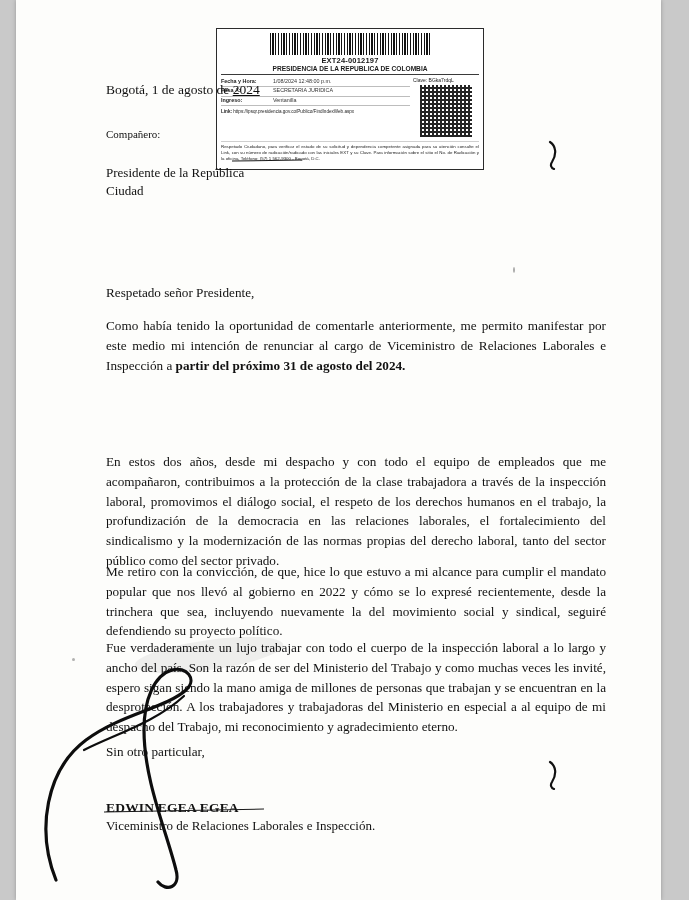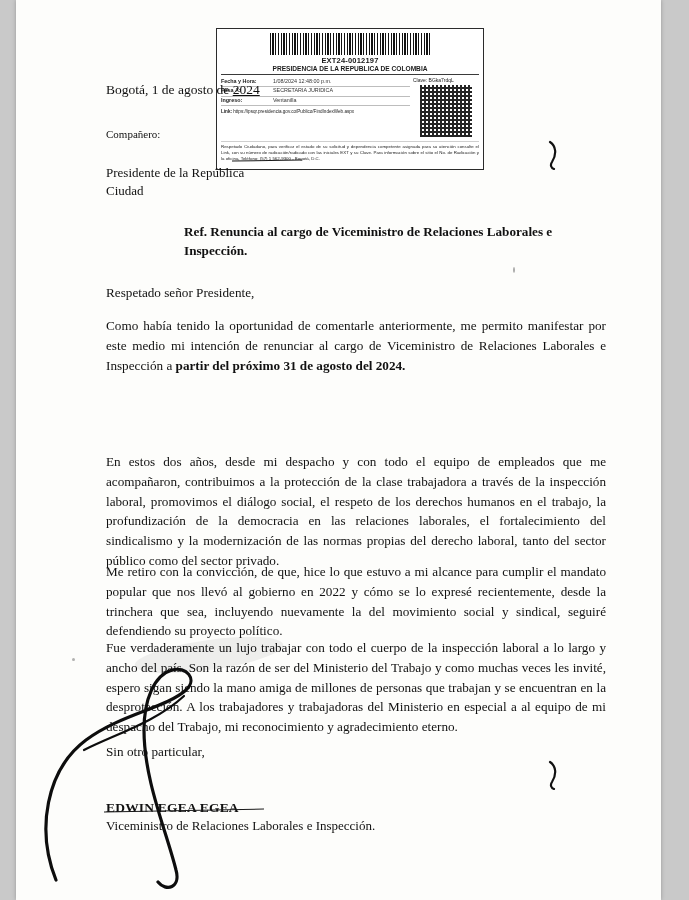--- a/index.html
+++ b/index.html
@@ -152,21 +152,20 @@
 
   <div class="txt date">
     <span>Bogotá, 1 de agosto de </span><u>2024</u>
   </div>
 
   <div class="txt to-label">Compañero:</div>
   <div class="sig-strike" style="left:216px;top:160px;width:70px;"></div>
   <div class="txt to-role">Presidente de la República</div>
   <div class="txt to-city">Ciudad</div>
 
-  <div class="txt ref">Ref. Renuncia al cargo de Viceministro de Relaciones Laborales e Inspección.</div>
 
   <div class="txt greeting">Respetado señor Presidente,</div>
 
   <div class="txt para p1">
     <span>Como había tenido la oportunidad de comentarle anteriormente, me permito manifestar por este medio mi intención de renunciar al cargo de Viceministro de Relaciones Laborales e Inspección a </span><b>partir del próximo 31 de agosto del 2024.</b>
   </div>
 
   <div class="txt para p3">En estos dos años, desde mi despacho y con todo el equipo de empleados que me acompañaron, contribuimos a la protección de la clase trabajadora a través de la inspección laboral, promovimos el diálogo social, el respeto de los derechos humanos en el trabajo, la profundización de la democracia en las relaciones laborales, el fortalecimiento del sindicalismo y la modernización de las normas propias del derecho laboral, tanto del sector público como del sector privado.</div>
   <div class="txt para p4">Me retiro con la convicción, de que, hice lo que estuvo a mi alcance para cumplir el mandato popular que nos llevó al gobierno en 2022 y cómo se lo expresé recientemente, desde la trinchera que sea, incluyendo nuevamente la del movimiento social y sindical, seguiré defendiendo su proyecto político.</div>
   <div class="txt para p5">Fue verdaderamente un lujo trabajar con todo el cuerpo de la inspección laboral a lo largo y ancho del país. Son la razón de ser del Ministerio del Trabajo y como muchas veces les invité, espero sigan siendo la mano amiga de millones de personas que trabajan y se encuentran en la desprotección. A los trabajadores y trabajadoras del Ministerio en especial a al equipo de mi despacho del Trabajo, mi reconocimiento y agradecimiento eterno.</div>

